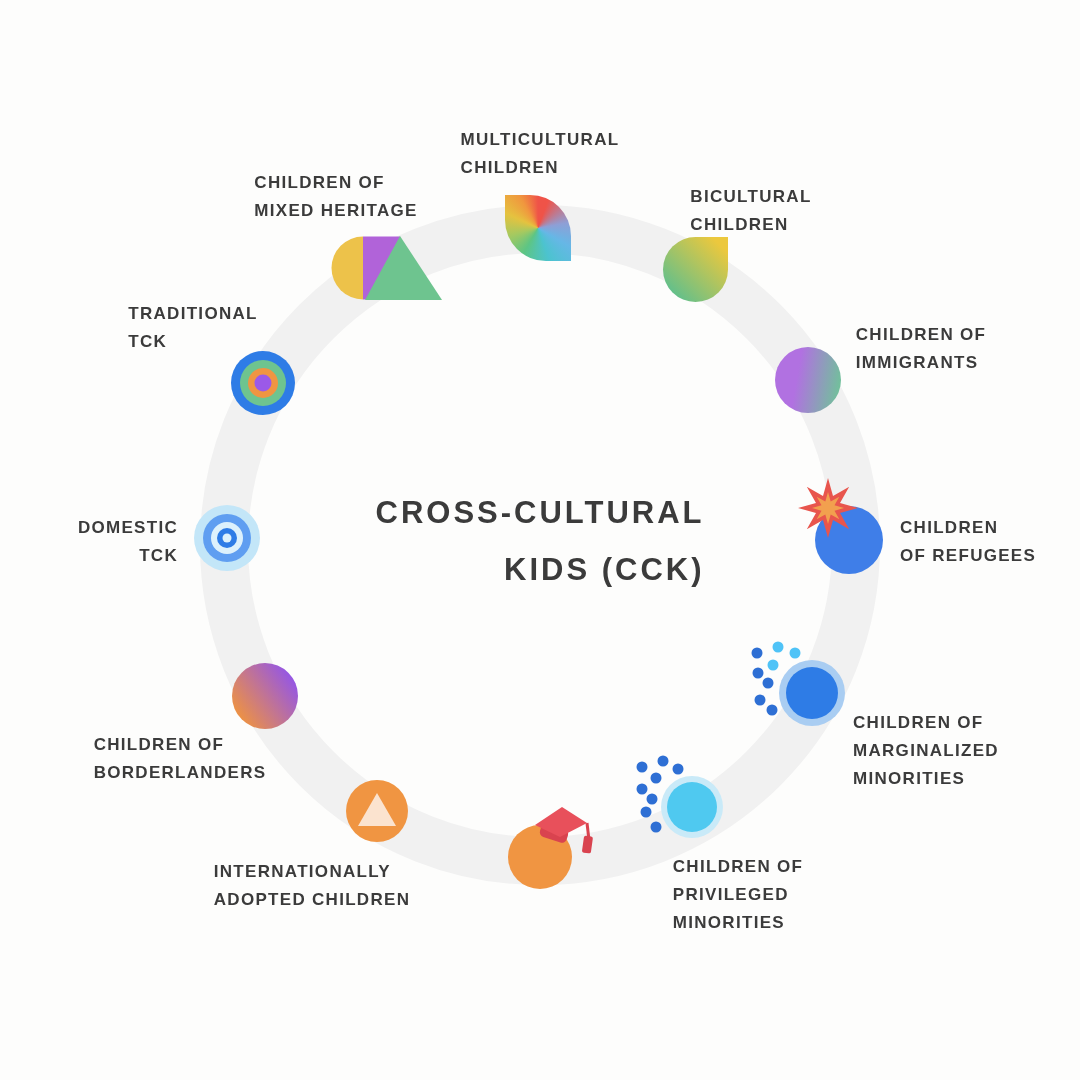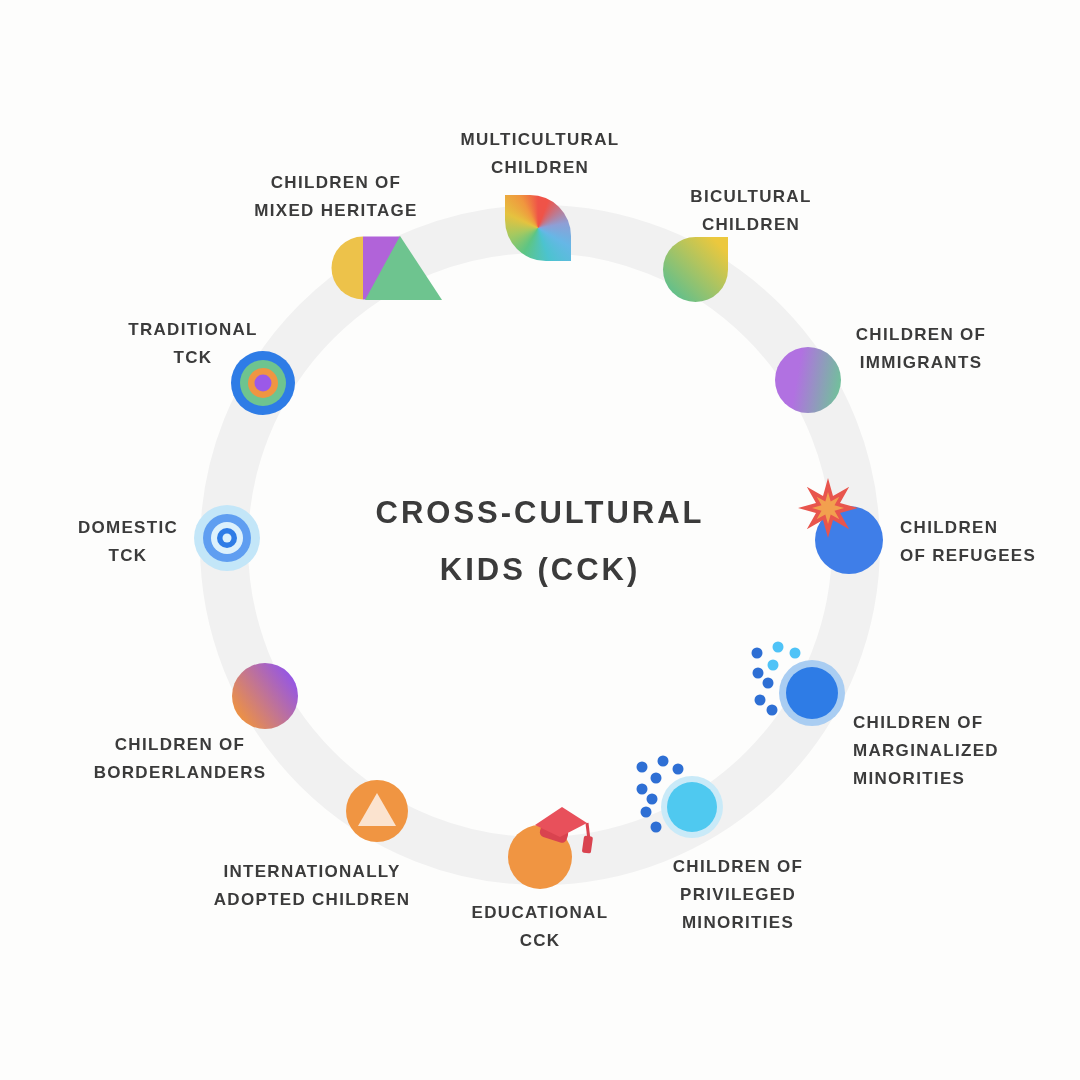--- a/index.html
+++ b/index.html
@@ -9,34 +9,34 @@
   }
   
   .ring{
     position:absolute;left:200px;top:205px;width:680px;height:680px;
     box-sizing:border-box;border:48px solid #f1f1f1;border-radius:50%;
   }
   
   .title{
     position:absolute;left:540px;top:484px;transform:translateX(-50%);
     margin:0;font-size:31px;font-weight:700;letter-spacing:3px;line-height:57px;
-    color:#3b3b3b;text-align:center;white-space:pre-line;
+    color:#3b3b3b;text-align:right;white-space:pre-line;
   }
   
   .label{
     position:absolute;font-size:17px;font-weight:700;letter-spacing:1.3px;
-    line-height:28px;color:#3b3b3b;white-space:pre-line;text-align:center;
+    line-height:28px;color:#3b3b3b;white-space:pre-line;text-align:left;
   }
   .ctr{transform:translateX(-50%);}
   .lbl-multicultural{left:540px;top:126px;}
   .lbl-mixed{left:336px;top:169px;}
   .lbl-bicultural{left:751px;top:183px;}
   .lbl-immigrants{left:921px;top:321px;}
-  .lbl-traditional{left:193px;top:316px;}
-  .lbl-domestic{right:902px;top:514px;}
+  .lbl-traditional{left:193px;top:300px;}
+  .lbl-domestic{right:902px;top:514px;text-align:right;}
   .lbl-refugees{left:900px;top:514px;text-align:left;}
   .lbl-marginalized{left:853px;top:709px;text-align:left;}
   .lbl-privileged{left:738px;top:853px;}
   .lbl-educational{left:540px;top:899px;}
   .lbl-adopted{left:312px;top:858px;}
   .lbl-borderlanders{left:180px;top:731px;}
   
   .icon{position:absolute;}
   .icon-leaf{
     left:505px;top:195px;width:66px;height:66px;border-radius:0 62% 0 62%;
@@ -84,22 +84,20 @@
   <div class="label ctr lbl-immigrants">CHILDREN OF
 IMMIGRANTS</div>
   <div class="label lbl-refugees">CHILDREN
 OF REFUGEES</div>
   <div class="label lbl-marginalized">CHILDREN OF
 MARGINALIZED
 MINORITIES</div>
   <div class="label ctr lbl-privileged">CHILDREN OF
 PRIVILEGED
 MINORITIES</div>
-  <div class="label ctr lbl-educational">EDUCATIONAL
-CCK</div>
   <div class="label ctr lbl-adopted">INTERNATIONALLY
 ADOPTED CHILDREN</div>
   <div class="label ctr lbl-borderlanders">CHILDREN OF
 BORDERLANDERS</div>
   <div class="label lbl-domestic">DOMESTIC
 TCK</div>
   <div class="label ctr lbl-traditional">TRADITIONAL
 TCK</div>
   <div class="label ctr lbl-mixed">CHILDREN OF
 MIXED HERITAGE</div>

